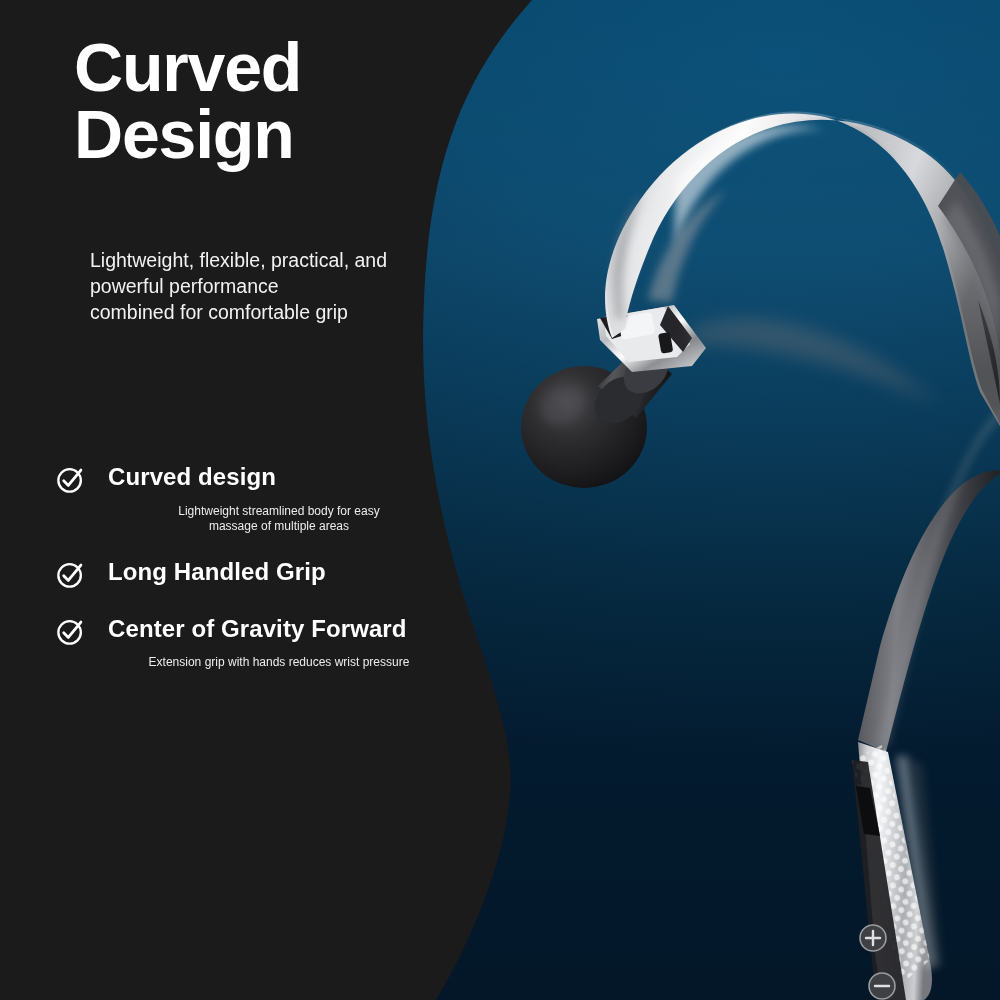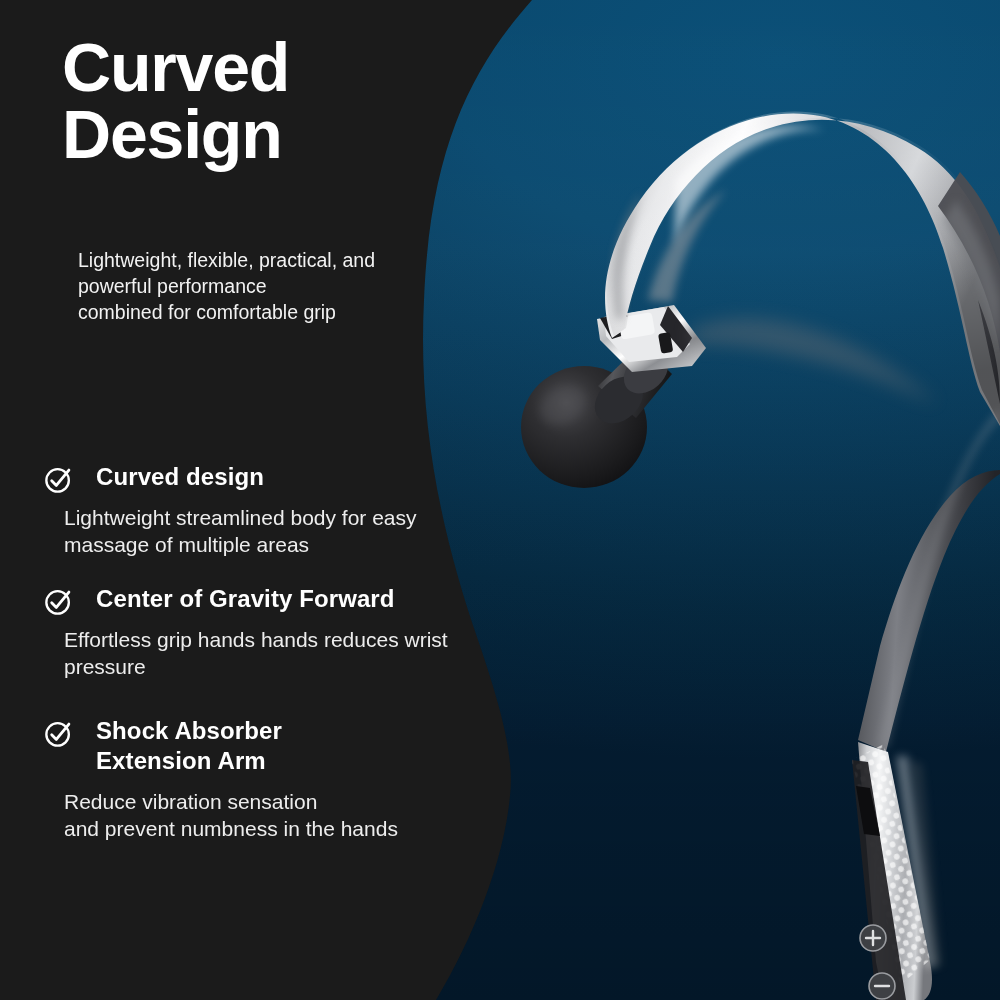--- a/index.html
+++ b/index.html
@@ -36,21 +36,21 @@
     left: 0; top: 0;
     width: 560px;
     height: 1000px;
     background: #1b1b1b;
     clip-path: path("M0,0 L532,0 C470,70 430,150 424,300 C418,420 440,530 478,640 C504,716 514,760 510,796 C504,862 472,940 436,1000 L0,1000 Z");
   }
 
   
   .text-col {
     position: absolute;
-    left: 0; top: 0;
+    left: 12px; top: 0;
     width: 470px;
     height: 1000px;
   }
 
   .title {
     position: absolute;
     left: 62px;
     top: 34px;
     width: 400px;
     color: #ffffff;
@@ -80,21 +80,21 @@
     top: 462px;
     width: 470px;
   }
 
   .feature {
     position: relative;
     margin-bottom: 17px;
   }
   .feature.f0 { margin-bottom: 22px; }
   .feature.f1 { margin-bottom: 26px; }
-  .feature.f2 { margin-bottom: 35px; }
+  .feature.f2 { margin-bottom: 12px; }
 
   .feature-head {
     display: flex;
     align-items: flex-start;
     padding-left: 44px;
   }
   .check-icon {
     position: absolute;
     left: 44px;
     top: 3px;
@@ -106,26 +106,27 @@
     color: #ffffff;
     font-size: 24px;
     font-weight: 700;
     line-height: 1.28;
     letter-spacing: 0.1px;
     margin-left: 52px;
     white-space: pre-line;
   }
   .feature-desc {
     color: #ededed;
-    font-size: 21px;
+    font-size: 12px;
     font-weight: 400;
     line-height: 1.3;
     padding-left: 64px;
     margin-top: 11px;
     white-space: pre-line;
+    text-align: center;
   }
 
   
   .product {
     position: absolute;
     left: 0; top: 0;
     width: 1000px; height: 1000px;
     pointer-events: none;
   }
 </style>
@@ -331,42 +332,37 @@
             <circle cx="15" cy="17" r="12.4" fill="none" stroke="#ffffff" stroke-width="2.6"></circle>
             <path d="M8.5,17.5 L13.6,22.6 L27.5,5.6" fill="none" stroke="#ffffff" stroke-width="3.1" stroke-linecap="round" stroke-linejoin="round"></path>
           </svg>
           <div class="feature-title">Curved design</div>
         </div>
         <div class="feature-desc">Lightweight streamlined body for easy
 massage of multiple areas</div>
       </div>
 
       <div class="feature f1">
+        <div class="feature-head">
+          <svg class="check-icon" viewBox="0 0 32 32">
+            <circle cx="15" cy="17" r="12.4" fill="none" stroke="#ffffff" stroke-width="2.6"></circle>
+            <path d="M8.5,17.5 L13.6,22.6 L27.5,5.6" fill="none" stroke="#ffffff" stroke-width="3.1" stroke-linecap="round" stroke-linejoin="round"></path>
+          </svg>
+          <div class="feature-title">Long Handled Grip</div>
+        </div>
       </div>
 
       <div class="feature f2">
         <div class="feature-head">
           <svg class="check-icon" viewBox="0 0 32 32">
             <circle cx="15" cy="17" r="12.4" fill="none" stroke="#ffffff" stroke-width="2.6"></circle>
             <path d="M8.5,17.5 L13.6,22.6 L27.5,5.6" fill="none" stroke="#ffffff" stroke-width="3.1" stroke-linecap="round" stroke-linejoin="round"></path>
           </svg>
           <div class="feature-title">Center of Gravity Forward</div>
         </div>
-        <div class="feature-desc">Effortless grip hands hands reduces wrist pressure</div>
+        <div class="feature-desc">Extension grip with hands reduces wrist pressure</div>
       </div>
 
-      <div class="feature f3">
-        <div class="feature-head">
-          <svg class="check-icon" viewBox="0 0 32 32">
-            <circle cx="15" cy="17" r="12.4" fill="none" stroke="#ffffff" stroke-width="2.6"></circle>
-            <path d="M8.5,17.5 L13.6,22.6 L27.5,5.6" fill="none" stroke="#ffffff" stroke-width="3.1" stroke-linecap="round" stroke-linejoin="round"></path>
-          </svg>
-          <div class="feature-title">Shock Absorber
-Extension Arm</div>
-        </div>
-        <div class="feature-desc">Reduce vibration sensation
-and prevent numbness in the hands</div>
-      </div>
 
     </div>
   </div>
 
 </div>
 
 </body></html>

